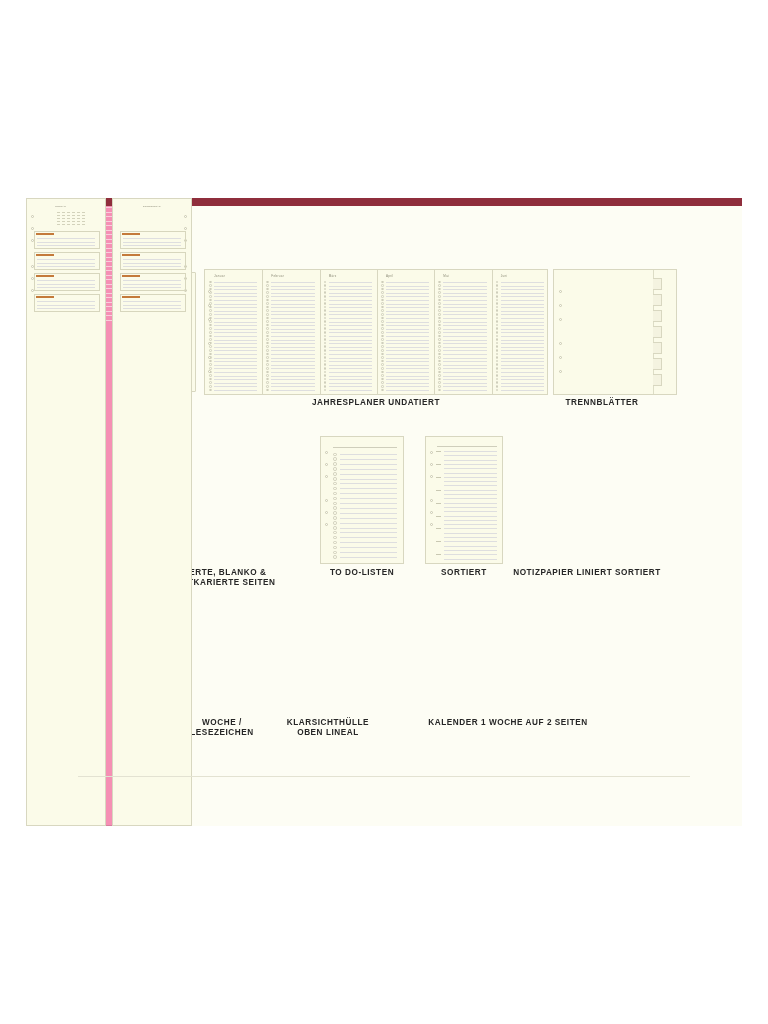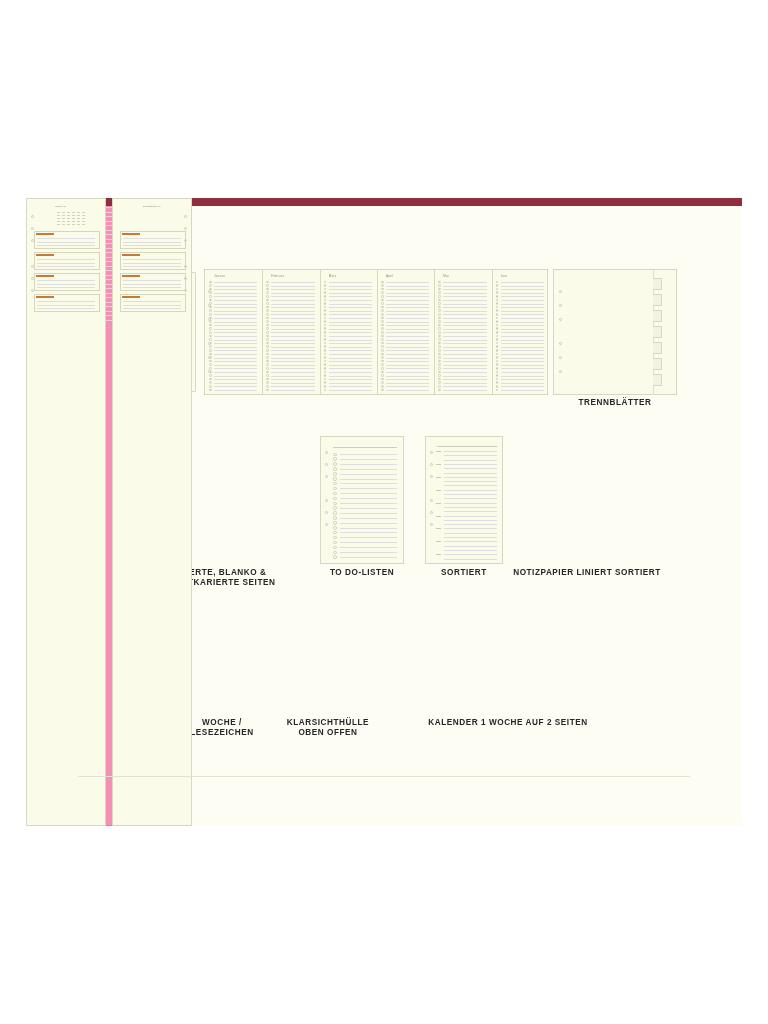--- a/index.html
+++ b/index.html
@@ -703,38 +703,39 @@
           <div class="ln" style="left:295.6666666666667px; top:120px; width:43.333333333333336px;"></div>
           <div class="tick" style="left:290.6666666666667px; top:118.6px;"></div>
           <div class="hole" style="left:3px; top:20px;"></div>
           <div class="hole" style="left:3px; top:34px;"></div>
           <div class="hole" style="left:3px; top:48px;"></div>
           <div class="hole" style="left:3px; top:72px;"></div>
           <div class="hole" style="left:3px; top:86px;"></div>
           <div class="hole" style="left:3px; top:100px;"></div>
         </div>
     </div>
+    <div class="caption" style="left:178px; top:200px; width:344px;">JAHRESPLANER UNDATIERT</div>
 
     <div class="paper" id="trennblaetter">
       <div class="inner-edge"></div>
     <div class="tab" style="top:8px; left:99px;"></div>
         <div class="tab" style="top:24px; left:99px;"></div>
         <div class="tab" style="top:40px; left:99px;"></div>
         <div class="tab" style="top:56px; left:99px;"></div>
         <div class="tab" style="top:72px; left:99px;"></div>
         <div class="tab" style="top:88px; left:99px;"></div>
         <div class="tab" style="top:104px; left:99px;"></div>
         <div class="hole" style="left:5px; top:20px;"></div>
         <div class="hole" style="left:5px; top:34px;"></div>
         <div class="hole" style="left:5px; top:48px;"></div>
         <div class="hole" style="left:5px; top:72px;"></div>
         <div class="hole" style="left:5px; top:86px;"></div>
         <div class="hole" style="left:5px; top:100px;"></div>
       </div>
-    <div class="caption" style="left:527px; top:200px; width:124px;">TRENNBLÄTTER</div>
+    <div class="caption" style="left:514px; top:200px; width:124px;">TRENNBLÄTTER</div>
 
     <div id="lbp">
         <div class="sub" style="left:0px; width:52px;">
           <div class="hole" style="left:4px; top:14px;"></div>
           <div class="hole" style="left:4px; top:26px;"></div>
           <div class="hole" style="left:4px; top:38px;"></div>
           <div class="hole" style="left:4px; top:62px;"></div>
           <div class="hole" style="left:4px; top:74px;"></div>
           <div class="hole" style="left:4px; top:86px;"></div>
           <div class="ln" style="left:22px; top:60px; width:8px; background:#cfcfbe;"></div>
@@ -998,21 +999,21 @@
     <div id="huelle">
         <div class="hole" style="left:7px; top:18px; border-color:#cbd4cf; background:#ffffff;"></div>
         <div class="hole" style="left:7px; top:32px; border-color:#cbd4cf; background:#ffffff;"></div>
         <div class="hole" style="left:7px; top:46px; border-color:#cbd4cf; background:#ffffff;"></div>
         <div class="hole" style="left:7px; top:76px; border-color:#cbd4cf; background:#ffffff;"></div>
         <div class="hole" style="left:7px; top:90px; border-color:#cbd4cf; background:#ffffff;"></div>
         <div class="hole" style="left:7px; top:104px; border-color:#cbd4cf; background:#ffffff;"></div>
       </div>
     <div class="caption" style="left:250px; top:520px; width:104px;">
       <span>KLARSICHTHÜLLE</span><br>
-      <span>OBEN OFFEN</span>
+      <span>OBEN LINEAL</span>
     </div>
 
     <div id="kalender">
         <div class="kpage" style="left:0px; width:80px;">
           <div class="hole" style="left:4px; top:16px;"></div>
           <div class="hole" style="left:4px; top:28px;"></div>
           <div class="hole" style="left:4px; top:40px;"></div>
           <div class="hole" style="left:4px; top:66px;"></div>
           <div class="hole" style="left:4px; top:78px;"></div>
           <div class="hole" style="left:4px; top:90px;"></div>

